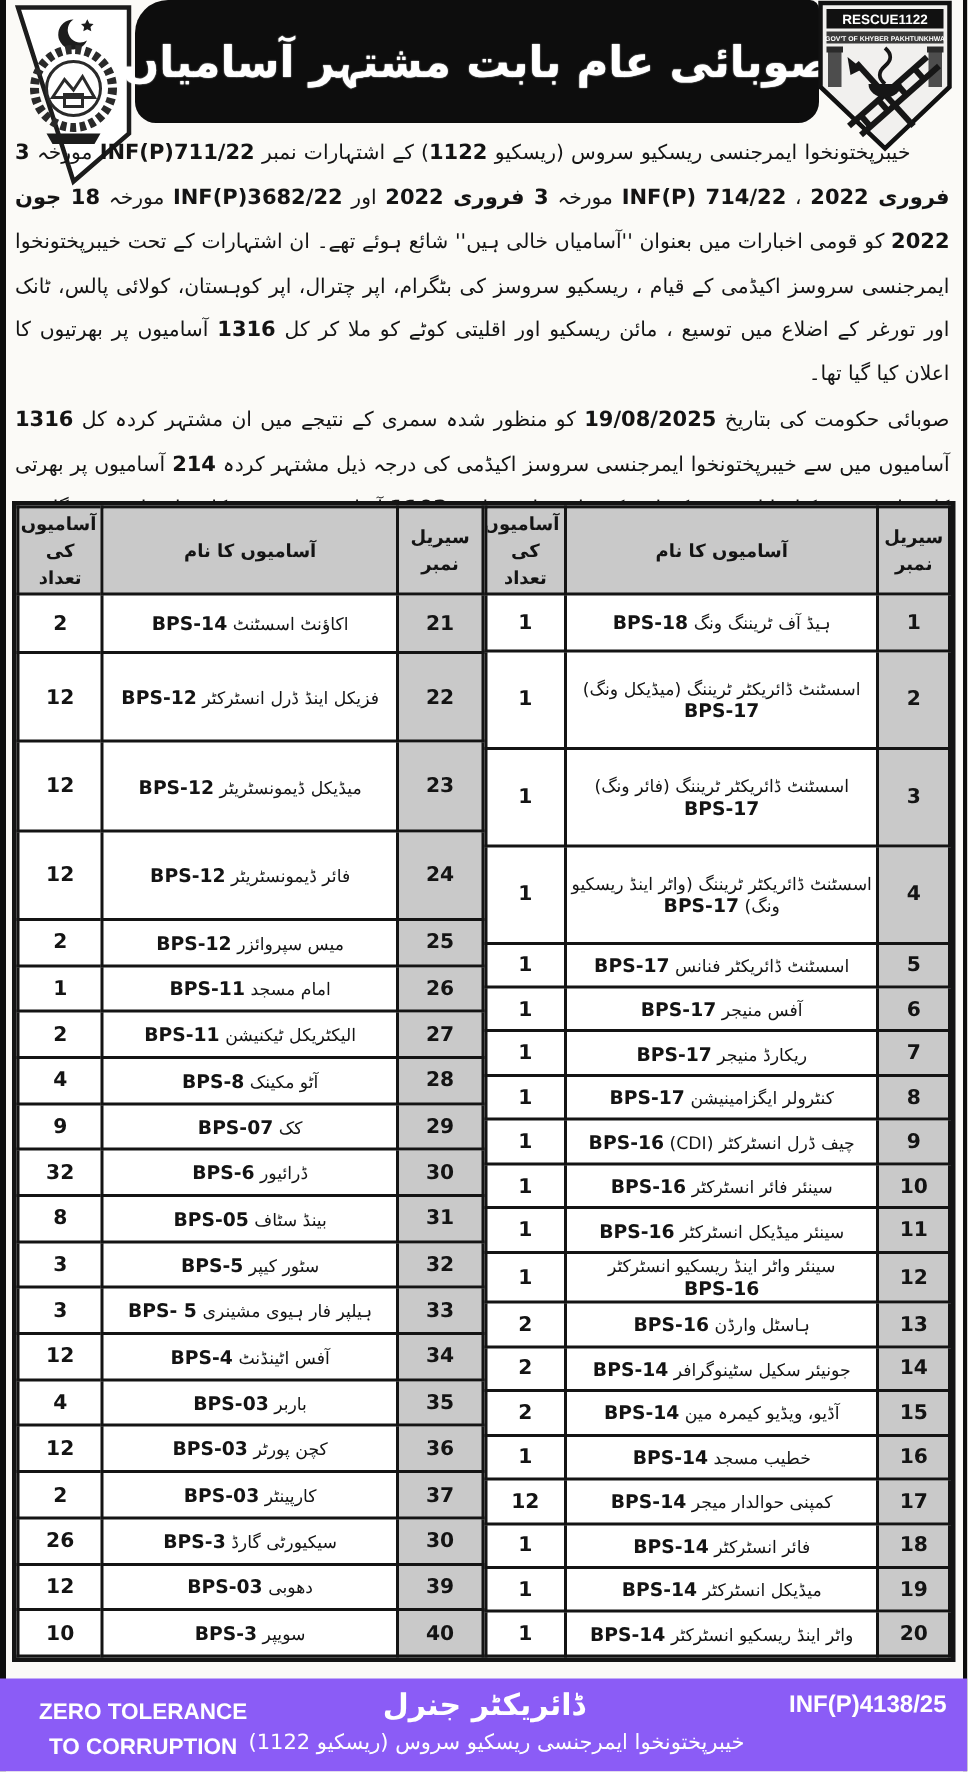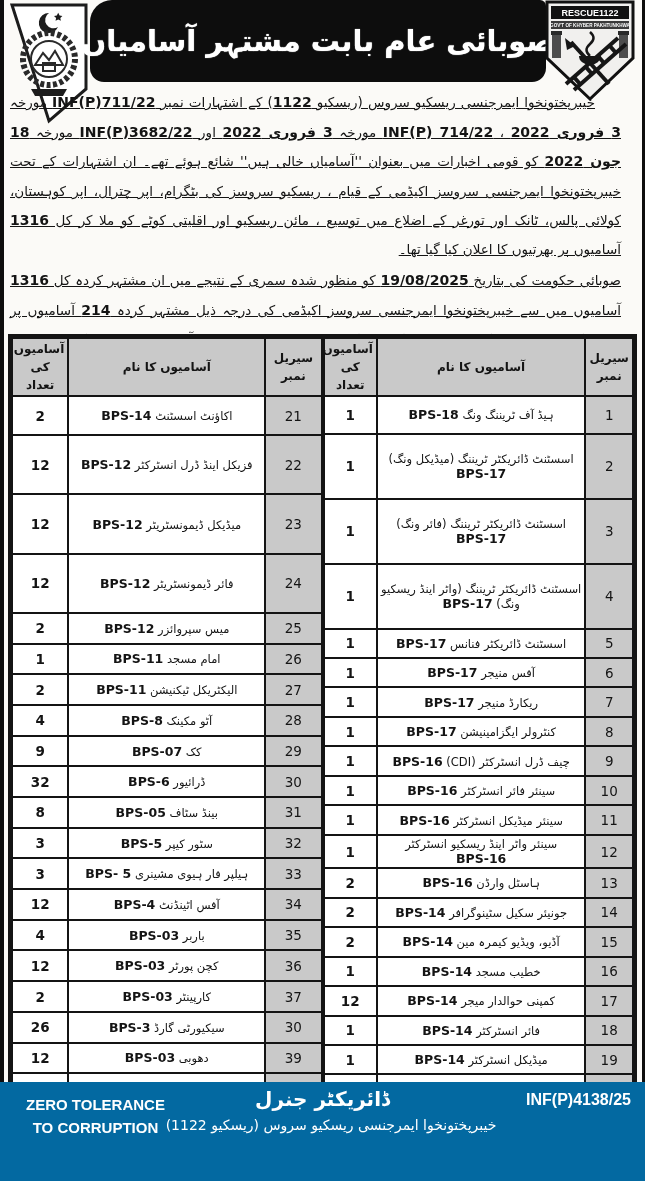--- a/index.html
+++ b/index.html
@@ -10,50 +10,50 @@
 
   
   .title-bar{position:absolute;left:90px;top:0;width:456px;height:82px;background:#0d0d0d;
              border-radius:22px 6px 14px 14px;display:flex;align-items:center;justify-content:center;}
   .ad-title{color:#ffffff;font-size:29px;font-weight:bold;direction:rtl;white-space:nowrap;
             text-shadow:0 0 1px #fff;}
   .logo-left{position:absolute;left:5px;top:3px;}
   .logo-right{position:absolute;right:4px;top:0;}
 
   
-  .intro{position:absolute;top:88px;left:10px;right:24px;direction:rtl;
-         font-size:13.5px;line-height:2.12;text-align:justify;text-decoration:underline;}
+  .intro{position:absolute;top:88px;left:10px;right:12px;direction:rtl;
+         font-size:13.5px;line-height:2.12;text-align:justify;}
   .intro p{margin:0 0 2px 0;}
   .intro p:first-child{text-indent:26px;}
   .intro b{font-size:14px;}
 
   
   .jobs{position:absolute;top:334px;left:8px;right:8px;height:768px;direction:rtl;
         display:flex;border:3px solid #141414;background:#fff;}
   table{border-collapse:collapse;table-layout:fixed;width:50%;height:100%;}
   th,td{border:2px solid #141414;padding:1px 3px;text-align:center;vertical-align:middle;overflow:hidden;}
   th{background:#c9c9c9;font-size:12px;font-weight:bold;height:52px;line-height:1.5;}
   th .hline{display:block;}
   .c-serial{width:14%;}
   .c-name{width:70%;}
   .c-count{width:16%;}
   #t-left .c-serial{width:17%}
   #t-left .c-name{width:66%}
   #t-left .c-count{width:17%}
-  tbody .c-serial{background:#c9c9c9;font-weight:normal;font-size:13.5px;margin-top:36px;}
+  tbody .c-serial{background:#c9c9c9;font-weight:bold;font-size:13.5px;margin-top:36px;}
   tbody .c-count{font-weight:bold;font-size:13.5px;background:#fff;}
   tbody .c-name{font-size:11.5px;background:#fff;direction:rtl;}
   .bps{font-size:12.5px;white-space:nowrap;}
   tbody tr{height:29px;}
   #tb-right tr:first-child,#tb-left tr:first-child{height:37px;}
   #tb-right tr:nth-child(2),#tb-right tr:nth-child(3),#tb-right tr:nth-child(4){height:64px;}
   #tb-left tr:nth-child(2),#tb-left tr:nth-child(3),#tb-left tr:nth-child(4){height:56px;}
 
   
-  .footer{position:absolute;left:0;right:0;bottom:0;height:99px;background:#0369a1;color:#fff;}
+  .footer{position:absolute;left:0;right:0;bottom:0;height:62px;background:#8b5cf6;color:#fff;}
   .slogan{position:absolute;left:26px;top:11px;font-family:"Liberation Sans",sans-serif;
           font-weight:bold;font-size:15px;line-height:1.55;text-align:center;}
   .ref{position:absolute;right:14px;top:9px;font-family:"Liberation Sans",sans-serif;
        font-weight:bold;font-size:16px;}
   .signatory{position:absolute;left:0;right:0;top:5px;text-align:center;direction:rtl;}
   .sig-title{font-size:20px;font-weight:bold;}
   .sig-org{font-size:14px;margin-top:6px;padding-left:17px;}
 </style>
 </head>
 <body>

